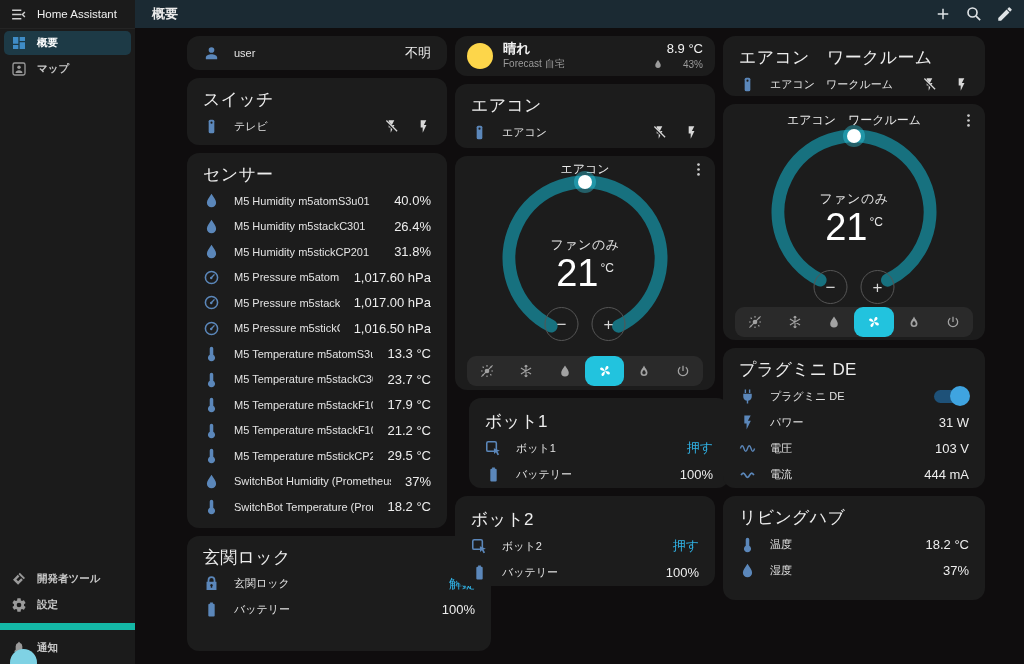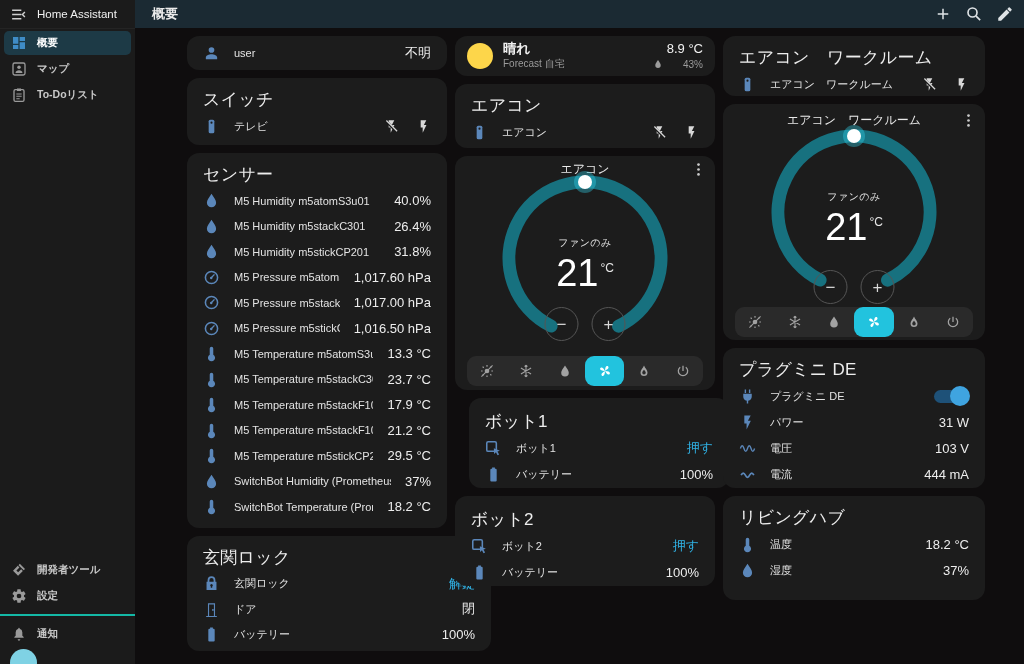--- a/index.html
+++ b/index.html
@@ -19,21 +19,21 @@
   .sb-head .logo{font-size:11.5px;font-weight:normal;color:#f0f0f0;white-space:nowrap}
   .mbtn{width:17px;height:17px;color:#cfcfcf;background:none;border:none;padding:0}
   .sb-item{height:24px;margin:2px 4px;border-radius:5px;display:flex;align-items:center;gap:10px;
            padding-left:7px;color:#c9c9c9;cursor:pointer}
   .sb-item .si{width:16px;height:16px;color:#9a9a9a;flex:0 0 16px}
   .sb-item span{font-size:10.5px;font-weight:bold;white-space:nowrap}
   .sb-item.sel{background:#1d3a46;color:#fff}
   .sb-item.sel .si{color:#3f8cc6}
   .sb-bottom{position:absolute;left:0;bottom:0;width:135px}
   .sb-group{padding:4px 0}
-  .sb-group.notif{border-top:2px solid #14b8a6;padding-bottom:16px}
+  .sb-group.notif{border-top:7px solid #14b8a6;padding-bottom:2px}
   .avatar{position:absolute;left:10px;bottom:-12px;width:27px;height:27px;border-radius:50%;
           background:#7fd2e4;cursor:pointer}
   
   .card{position:absolute;background:#1c1c1c;border-radius:12px;box-sizing:border-box;padding:0 12px}
   .ct{font-size:17px;color:#ededed;padding:10px 4px 2px;letter-spacing:.3px}
   .row{display:flex;align-items:center;gap:14px;height:26px;padding:0 4px;cursor:pointer}
   .row .ei{width:17px;height:17px;flex:0 0 17px;color:#5b87ba}
   .row .lbl{flex:1;font-size:11px;color:#e3e3e3;white-space:nowrap;overflow:hidden}
   .row .val{font-size:13px;color:#ededed;white-space:nowrap}
   .row .val.acc{color:#30b4e8;font-weight:normal}
@@ -66,21 +66,21 @@
   .wtemp{font-size:13px;color:#f2f2f2}
   .whum{font-size:10px;color:#9b9b9b;display:flex;align-items:center;gap:20px;justify-content:flex-start}
   .whum .wi{width:10px;height:10px;color:#9b9b9b}
   
   .t-head{position:relative;height:26px;display:flex;align-items:center;justify-content:center}
   .t-title{font-size:12px;color:#e9e9e9}
   .t-menu{position:absolute;right:-4px;top:5px;width:17px;height:17px;color:#c9c9c9;background:none;border:none;padding:0;cursor:pointer}
   .dial{position:absolute;left:50%;transform:translateX(-50%);width:176px;height:176px}
   #c-therm1 .dial{top:14px} #c-therm2 .dial{top:20px}
   .dtxt{position:absolute;left:0;right:0;text-align:center}
-  .dmode{top:66px;font-size:10px;color:#e0e0e0;letter-spacing:.5px}
+  .dmode{top:66px;font-size:13px;color:#e0e0e0;letter-spacing:.5px}
   .dtemp{top:82px;font-size:38px;font-weight:400;color:#fff}
   .dtemp sup{font-size:12px;color:#e8e8e8;vertical-align:super;margin-left:2px}
   .pm{position:absolute;left:50%;transform:translateX(-50%);display:flex;gap:13px}
   #c-therm1 .pm{top:151px} #c-therm2 .pm{top:166px}
   .pmb{width:34px;height:34px;border-radius:50%;border:1px solid #555;background:none;color:#d8d8d8;
        font-size:17px;line-height:1;cursor:pointer;display:flex;align-items:center;justify-content:center}
   .modebar{position:absolute;left:12px;right:12px;height:30px;background:#2a2a2a;border-radius:9px;
            display:flex;align-items:stretch}
   #c-therm1 .modebar{top:200px} #c-therm2 .modebar{top:203px}
   .mslot{flex:1;display:flex;align-items:center;justify-content:center;background:none;border:none;
@@ -220,26 +220,20 @@
         <use href="#s-dash"></use>
       </svg>
     <span>概要</span>
   </div>
   <div class="sb-item">
     <svg class="si ic" viewBox="0 0 24 24">
         <use href="#s-map"></use>
       </svg>
     <span>マップ</span>
   </div>
-  <div class="sb-item">
-    <svg class="si ic" viewBox="0 0 24 24">
-        <use href="#s-todo"></use>
-      </svg>
-    <span>To-Doリスト</span>
-  </div>
   <div class="sb-bottom">
     <div class="sb-group">
       <div class="sb-item">
         <svg class="si ic" viewBox="0 0 24 24">
             <use href="#s-hammer"></use>
           </svg>
         <span>開発者ツール</span>
       </div>
       <div class="sb-item">
         <svg class="si ic" viewBox="0 0 24 24">
@@ -408,27 +402,20 @@
   <div class="ct">玄関ロック</div>
   <div class="row">
     <svg class="ei ic" viewBox="0 0 24 24">
         <use href="#s-lock"></use>
       </svg>
     <span class="lbl">玄関ロック</span>
     <span class="val acc">解錠</span>
   </div>
   <div class="row">
     <svg class="ei ic" viewBox="0 0 24 24">
-        <use href="#s-door"></use>
-      </svg>
-    <span class="lbl">ドア</span>
-    <span class="val">閉</span>
-  </div>
-  <div class="row">
-    <svg class="ei ic" viewBox="0 0 24 24">
         <use href="#s-battery"></use>
       </svg>
     <span class="lbl">バッテリー</span>
     <span class="val">100%</span>
   </div>
 </section>
 
 <section class="card" id="c-weather">
   <div class="sun"></div>
   <div class="wmid">

